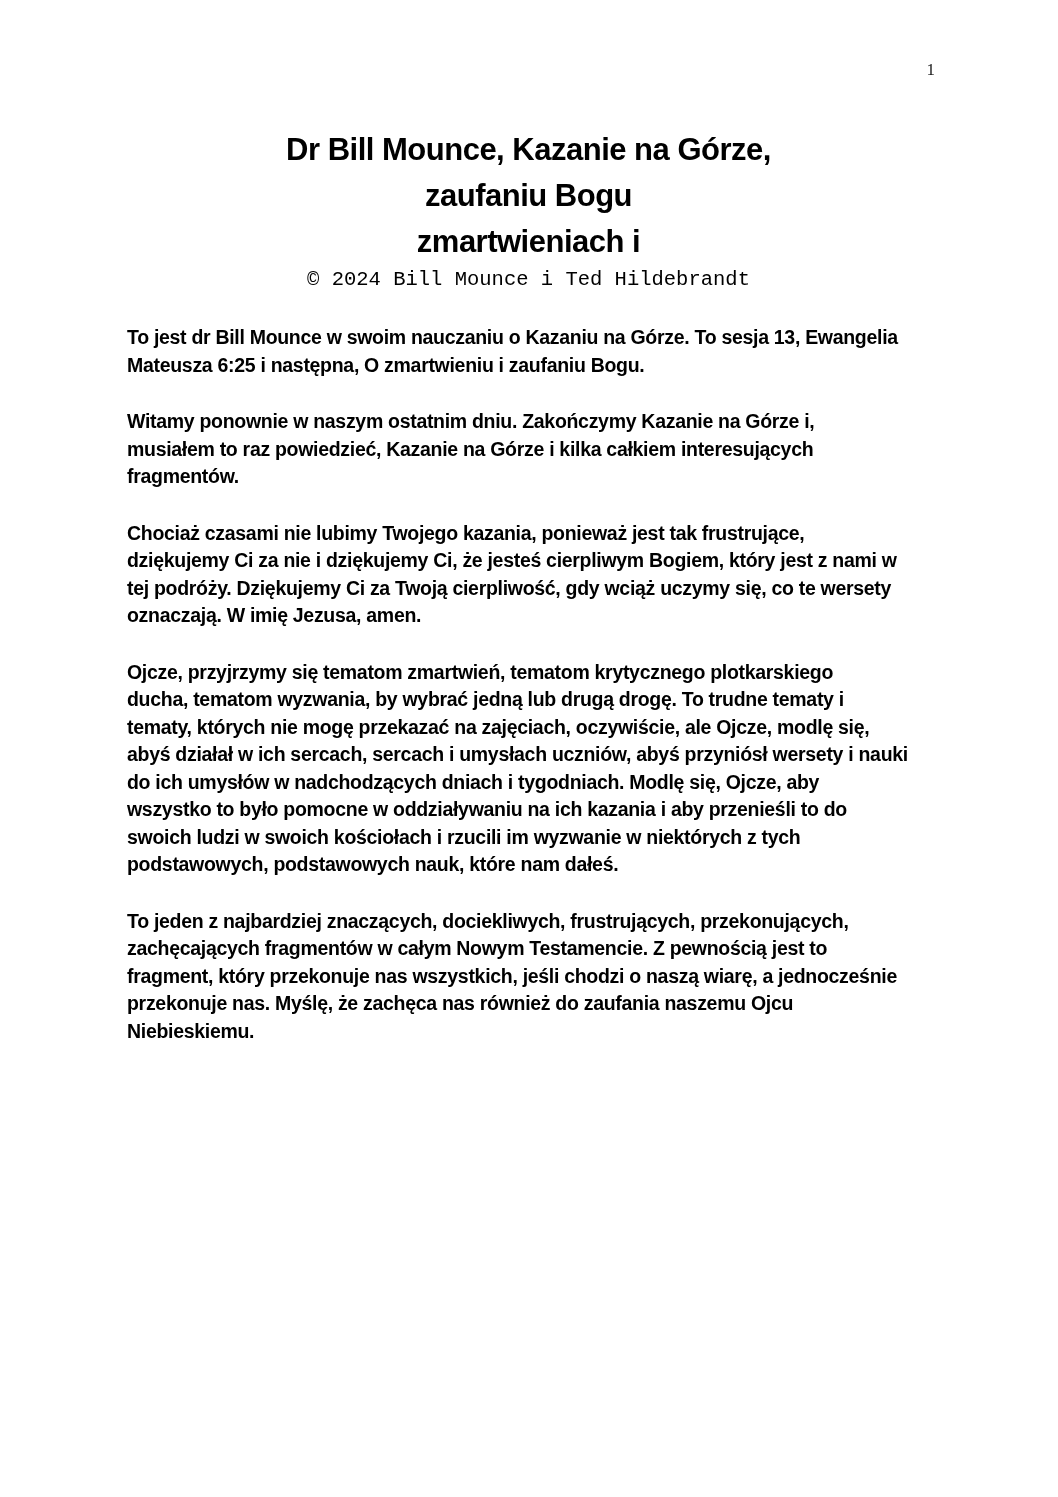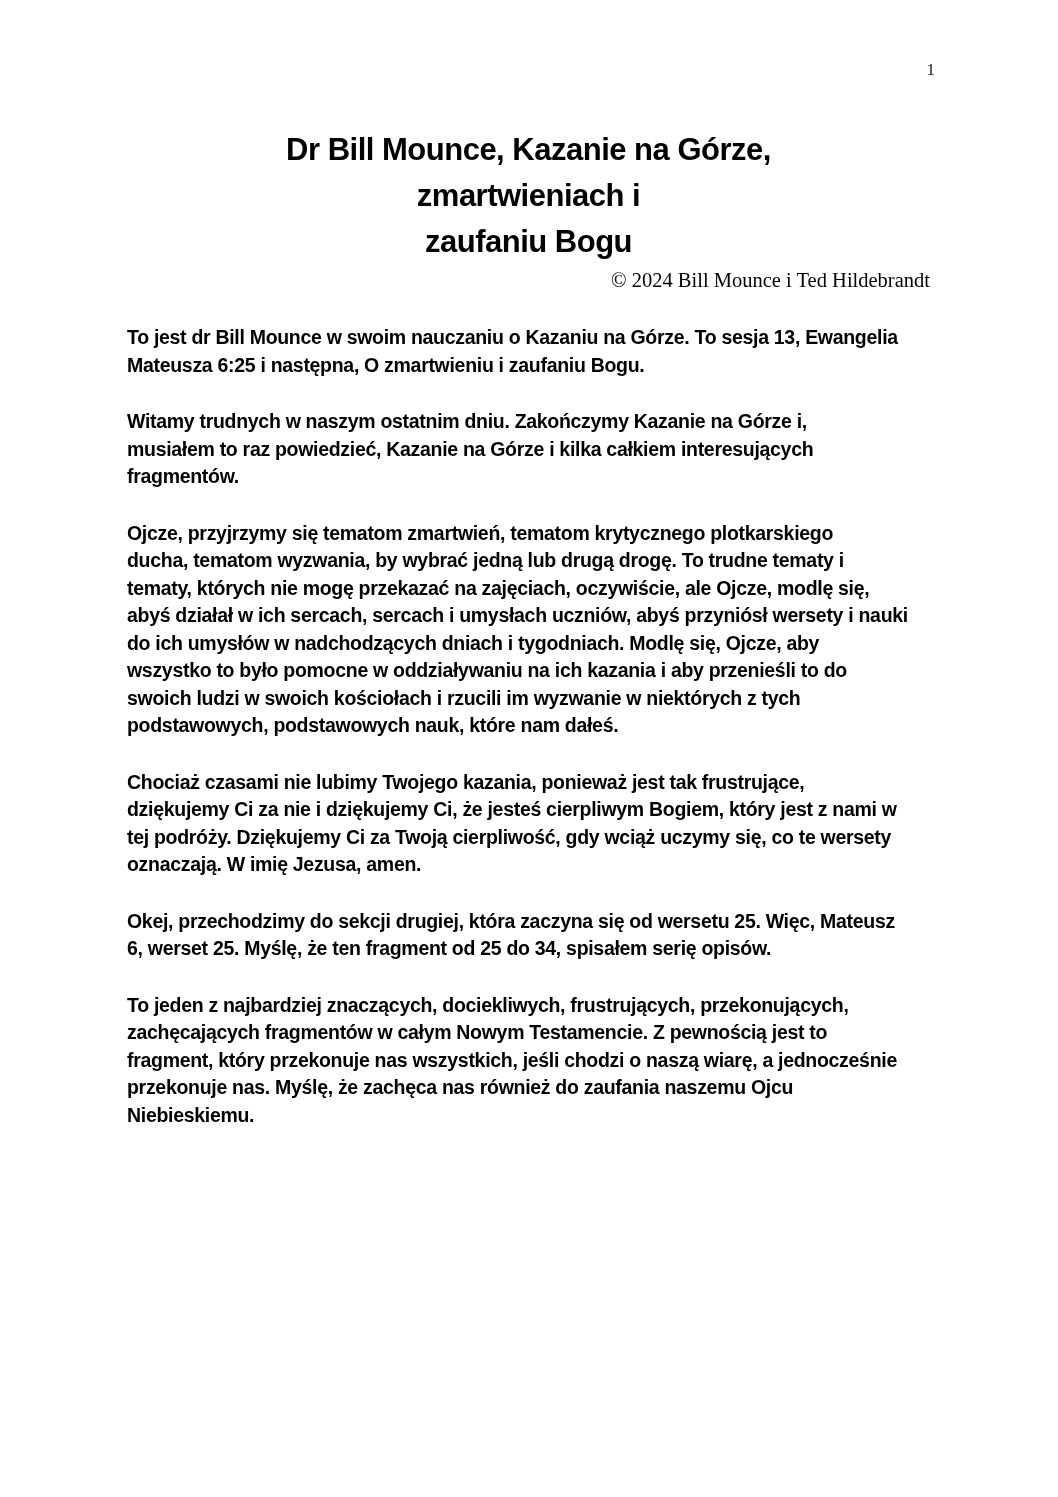--- a/index.html
+++ b/index.html
@@ -34,22 +34,22 @@
     font-weight: 700;
     font-size: 31px;
     line-height: 46px;
     letter-spacing: -0.5px;
     font-family: "Liberation Sans", sans-serif;
   }
   .title .title-line {
     display: block;
   }
   .copyright {
-    text-align: right;
-    font-family: Liberation Serif, serif;
+    text-align: center;
+    font-family: Liberation Mono, monospace;
     font-size: 20.5px;
     line-height: 30px;
   }
   .body-text {
     margin-top: 29px;
     width: 832px;
     font-size: 19.5px;
     line-height: 27.5px;
     letter-spacing: -0.3px;
   }
@@ -63,46 +63,44 @@
 <body>
 
 <div class="page">
 
   <div class="page-number">1</div>
 
   <div class="content">
 
     <h1 class="title">
       <span class="title-line">Dr Bill Mounce, Kazanie na Górze,</span>
+      <span class="title-line">zaufaniu Bogu</span>
       <span class="title-line">zmartwieniach i</span>
-      <span class="title-line">zaufaniu Bogu</span>
     </h1>
 
     <div class="copyright">© 2024 Bill Mounce i Ted Hildebrandt</div>
 
     <div class="body-text">
       <p class="para">To jest dr Bill Mounce w swoim nauczaniu o Kazaniu na Górze. To sesja 13, Ewangelia
 Mateusza 6:25 i następna, O zmartwieniu i zaufaniu Bogu.</p>
-      <p class="para">Witamy trudnych w naszym ostatnim dniu. Zakończymy Kazanie na Górze i,
+      <p class="para">Witamy ponownie w naszym ostatnim dniu. Zakończymy Kazanie na Górze i,
 musiałem to raz powiedzieć, Kazanie na Górze i kilka całkiem interesujących
 fragmentów.</p>
+      <p class="para">Chociaż czasami nie lubimy Twojego kazania, ponieważ jest tak frustrujące,
+dziękujemy Ci za nie i dziękujemy Ci, że jesteś cierpliwym Bogiem, który jest z nami w
+tej podróży. Dziękujemy Ci za Twoją cierpliwość, gdy wciąż uczymy się, co te wersety
+oznaczają. W imię Jezusa, amen.</p>
       <p class="para">Ojcze, przyjrzymy się tematom zmartwień, tematom krytycznego plotkarskiego
 ducha, tematom wyzwania, by wybrać jedną lub drugą drogę. To trudne tematy i
 tematy, których nie mogę przekazać na zajęciach, oczywiście, ale Ojcze, modlę się,
 abyś działał w ich sercach, sercach i umysłach uczniów, abyś przyniósł wersety i nauki
 do ich umysłów w nadchodzących dniach i tygodniach. Modlę się, Ojcze, aby
 wszystko to było pomocne w oddziaływaniu na ich kazania i aby przenieśli to do
 swoich ludzi w swoich kościołach i rzucili im wyzwanie w niektórych z tych
 podstawowych, podstawowych nauk, które nam dałeś.</p>
-      <p class="para">Chociaż czasami nie lubimy Twojego kazania, ponieważ jest tak frustrujące,
-dziękujemy Ci za nie i dziękujemy Ci, że jesteś cierpliwym Bogiem, który jest z nami w
-tej podróży. Dziękujemy Ci za Twoją cierpliwość, gdy wciąż uczymy się, co te wersety
-oznaczają. W imię Jezusa, amen.</p>
-      <p class="para">Okej, przechodzimy do sekcji drugiej, która zaczyna się od wersetu 25. Więc, Mateusz
-6, werset 25. Myślę, że ten fragment od 25 do 34, spisałem serię opisów.</p>
       <p class="para">To jeden z najbardziej znaczących, dociekliwych, frustrujących, przekonujących,
 zachęcających fragmentów w całym Nowym Testamencie. Z pewnością jest to
 fragment, który przekonuje nas wszystkich, jeśli chodzi o naszą wiarę, a jednocześnie
 przekonuje nas. Myślę, że zachęca nas również do zaufania naszemu Ojcu
 Niebieskiemu.</p>
     </div>
 
   </div>
 </div>
 

